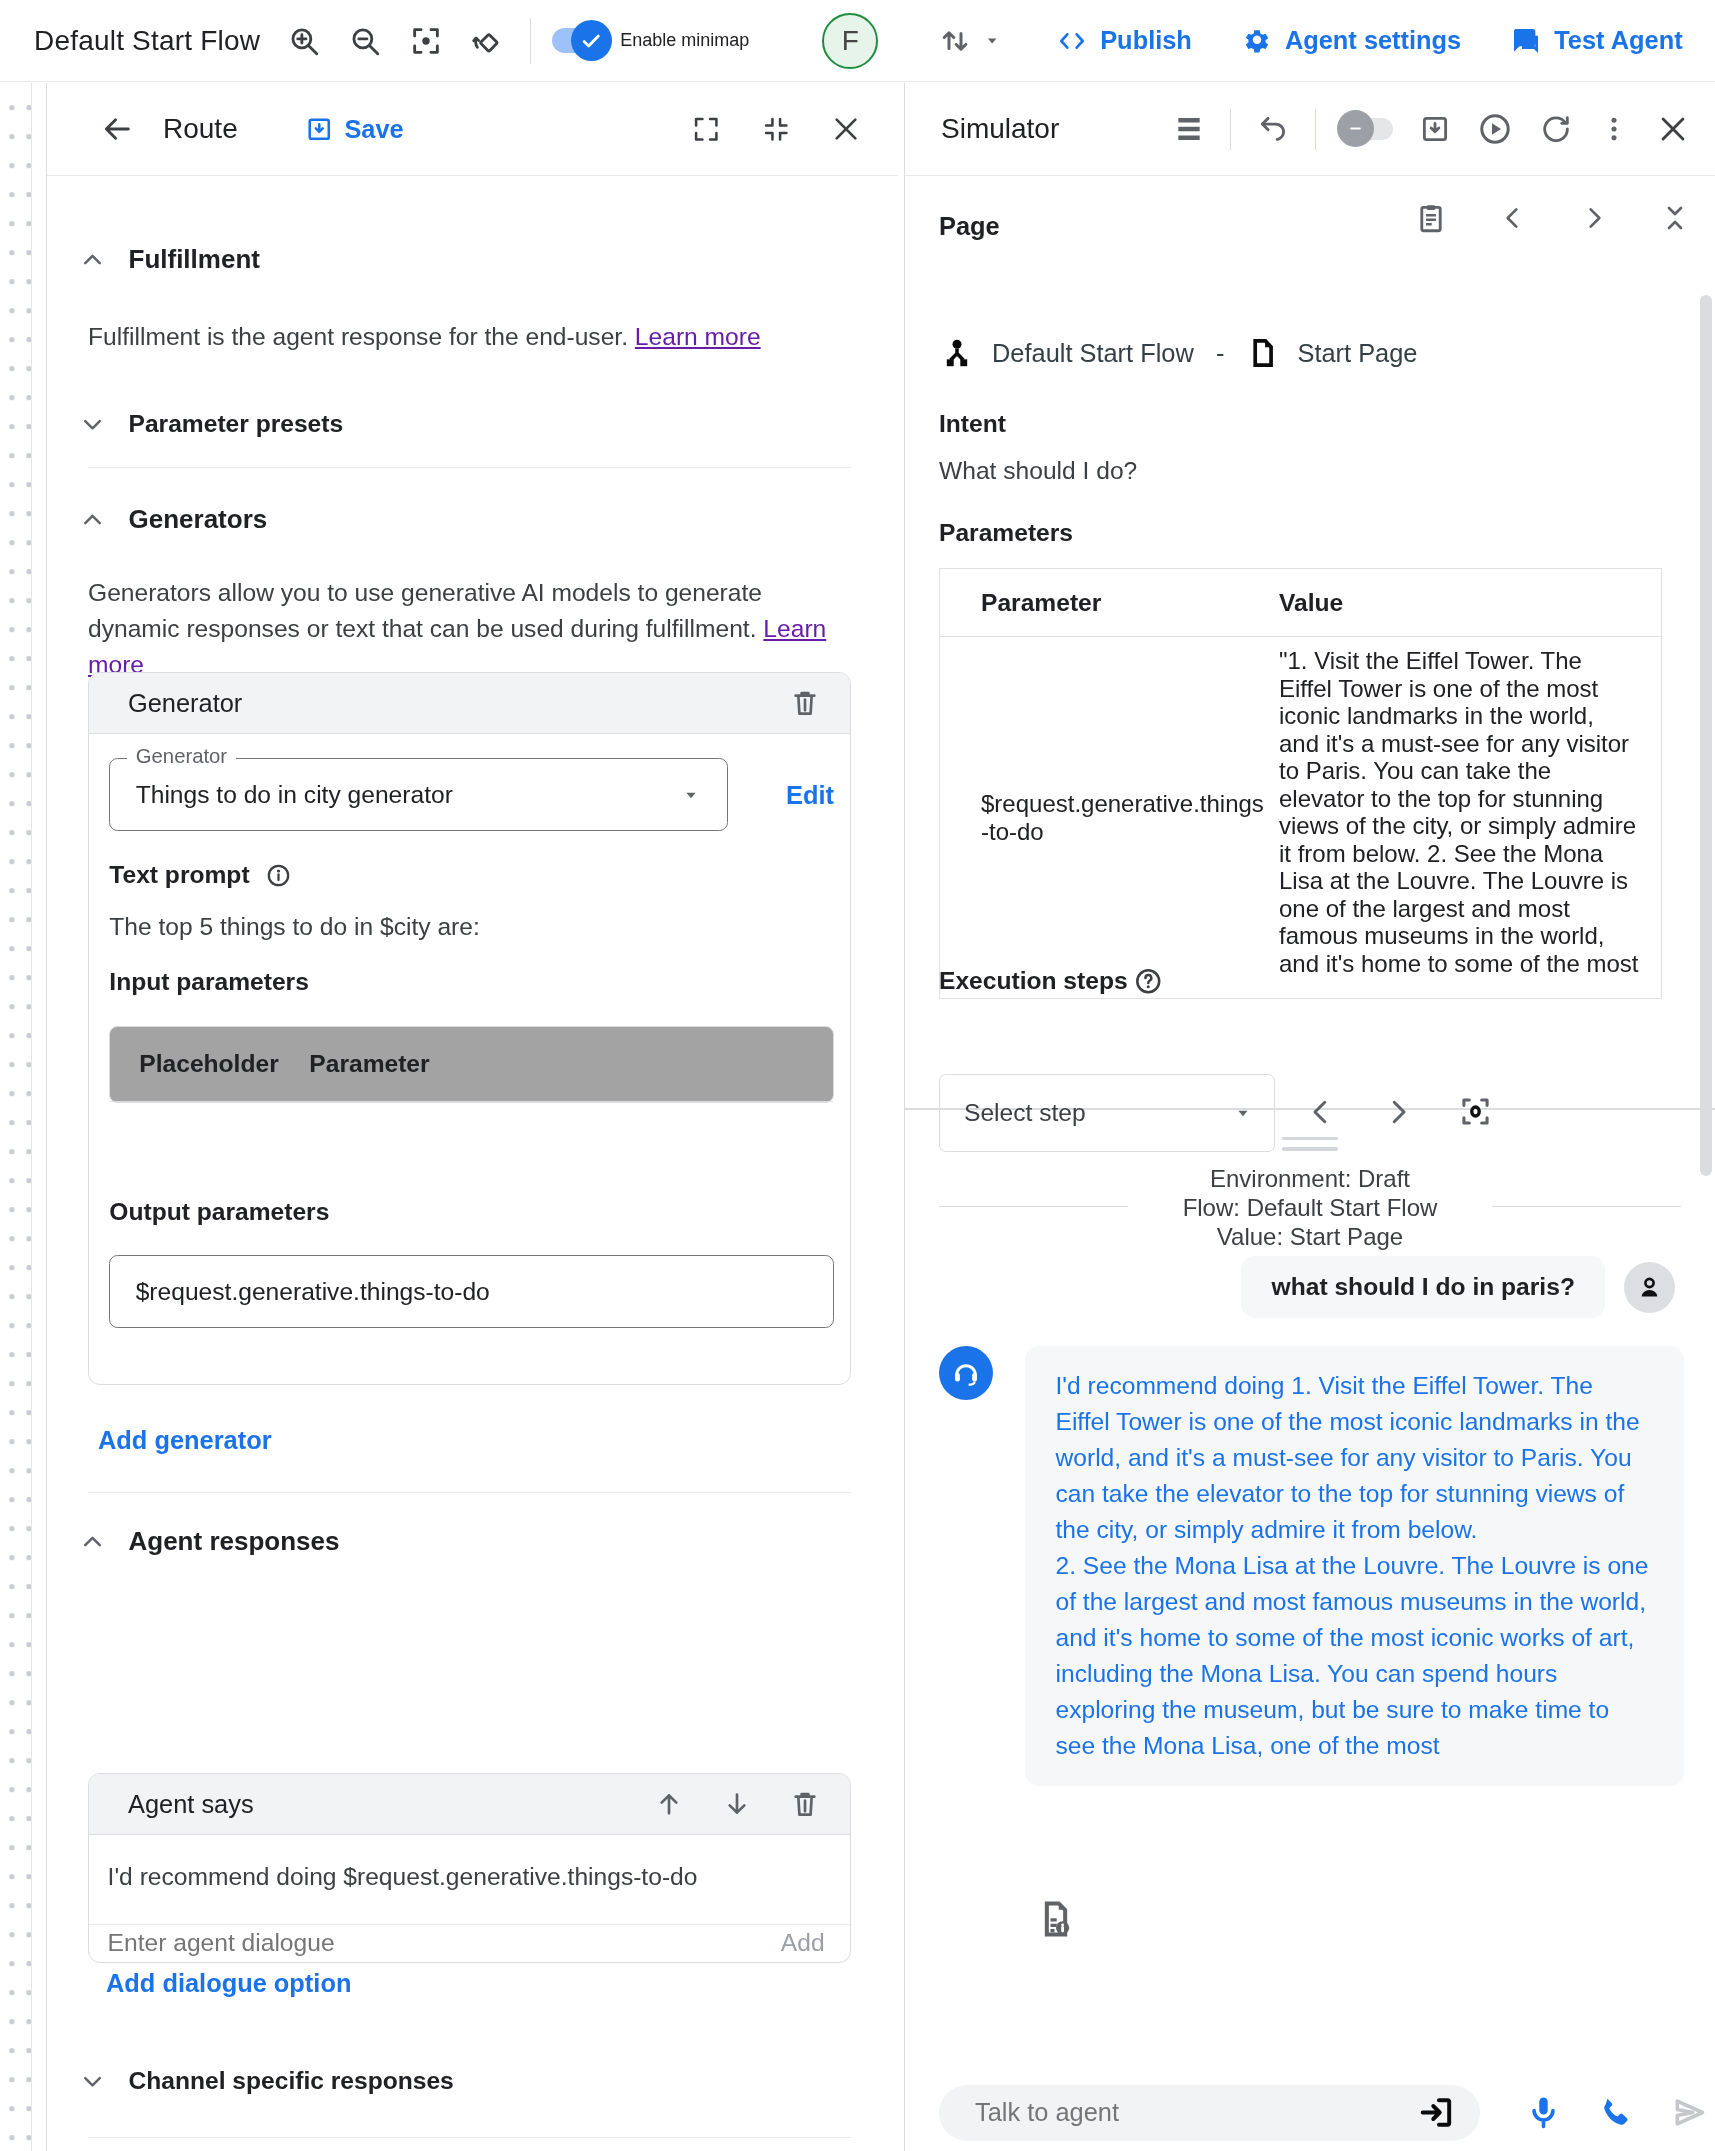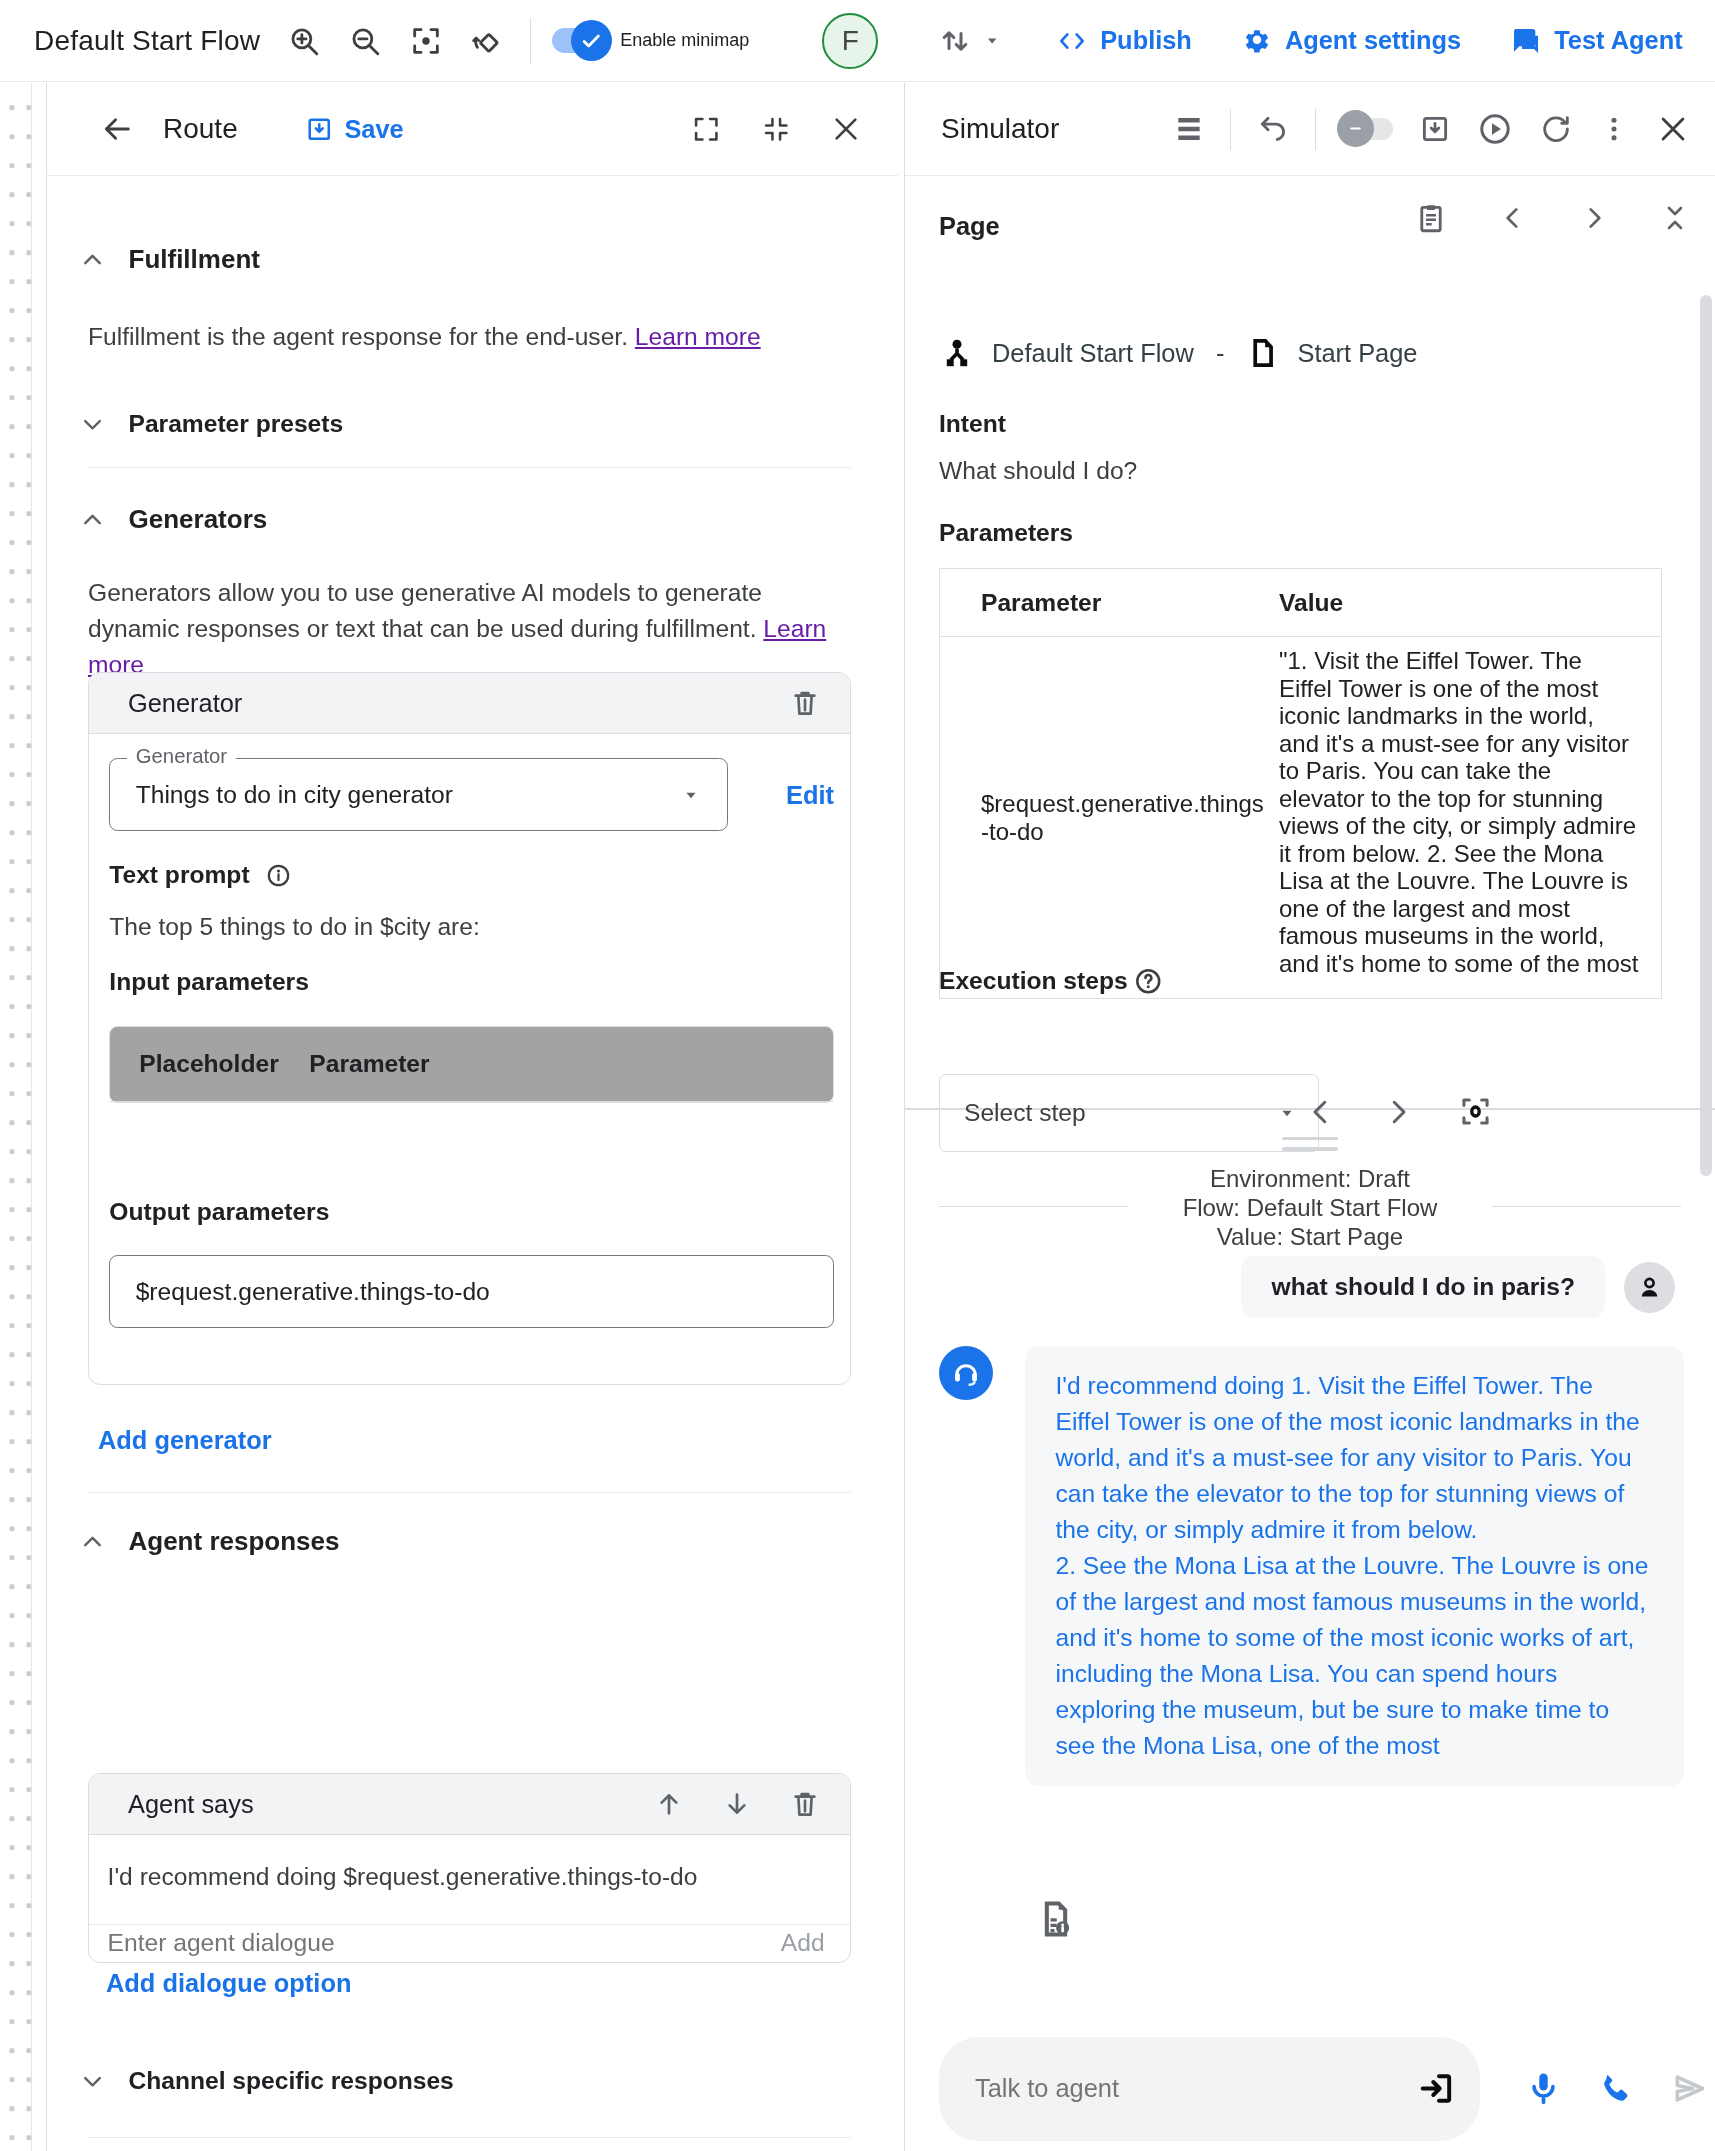--- a/index.html
+++ b/index.html
@@ -495,21 +495,21 @@
     </div>
 
     <div class="abs" style="top:790px;left:34px;display:flex;align-items:center;gap:5px;">
       <span class="b29">Execution steps</span>
       <svg width="30.5" height="30.5" viewBox="0 0 24 24">
           <circle cx="12" cy="12" r="8.6" class="ic ic-dark" stroke-width="2"></circle>
           <path d="M9.8 9.4a2.3 2.3 0 1 1 3.3 2.1c-.8.4-1.1.9-1.1 1.8" class="ic ic-dark" stroke-width="1.9"></path>
           <circle cx="12" cy="16.4" r="1.2" fill="#3c4043"></circle>
         </svg>
     </div>
-    <div class="dropdown" style="top:898px;left:34px;width:380px;">
+    <div class="dropdown" style="top:898px;left:34px;width:336px;">
       <span>Select step</span>
       <svg width="22" height="22" viewBox="0 0 24 24" style="margin-left:auto;">
           <path d="M7 9.5h10l-5 6z" fill="#5f6368"></path>
         </svg>
     </div>
     <div class="abs" style="top:917px;left:398px;display:flex;align-items:center;gap:41px;">
       <span>
           <svg width="36" height="36" viewBox="0 0 24 24">
             <g class="ic" stroke="#c4c7cb" stroke-width="2.4">
               <path d="M14.5 5.5L8 12l6.5 6.5"></path>
@@ -581,21 +581,21 @@
           <path d="M13.5 3.5V7h3.5z" fill="#5f6368"></path>
           <g stroke="#5f6368" stroke-width="1.8">
             <path d="M9 12.5h3.4M9 15.5h3.4M9 18.3h2.2"></path>
           </g>
           <circle cx="15.6" cy="16.8" r="3.6" fill="#5f6368"></circle>
           <path d="M15.6 15.2v.2M15.6 16.6v2" stroke="#fff" stroke-width="1.5" stroke-linecap="round"></path>
         </svg>
     </div>
 
     <div class="abs" style="bottom:10.2px;left:34px;display:flex;align-items:center;">
-      <div style="width:541px;height:104px;border-radius:40px;background:#f1f3f4;display:flex;align-items:center;padding:0 24px 0 36px;">
+      <div style="width:541px;height:56px;border-radius:40px;background:#f1f3f4;display:flex;align-items:center;padding:0 24px 0 36px;">
         <input style="flex: 1 1 0%; font-size: 25.4px; color: rgb(60, 64, 67);" placeholder="Talk to agent">
         <span>
             <svg width="39" height="39" viewBox="0 0 24 24">
               <g stroke="#0b0b0b" stroke-width="2.4" fill="none" stroke-linecap="round" stroke-linejoin="round">
                 <path d="M13.5 4.5H19a.8.8 0 0 1 .8.8v13.4a.8.8 0 0 1-.8.8h-5.5"></path>
                 <path d="M3.5 12h10.5M10 8l4 4-4 4"></path>
               </g>
             </svg>
           </span>
       </div>

